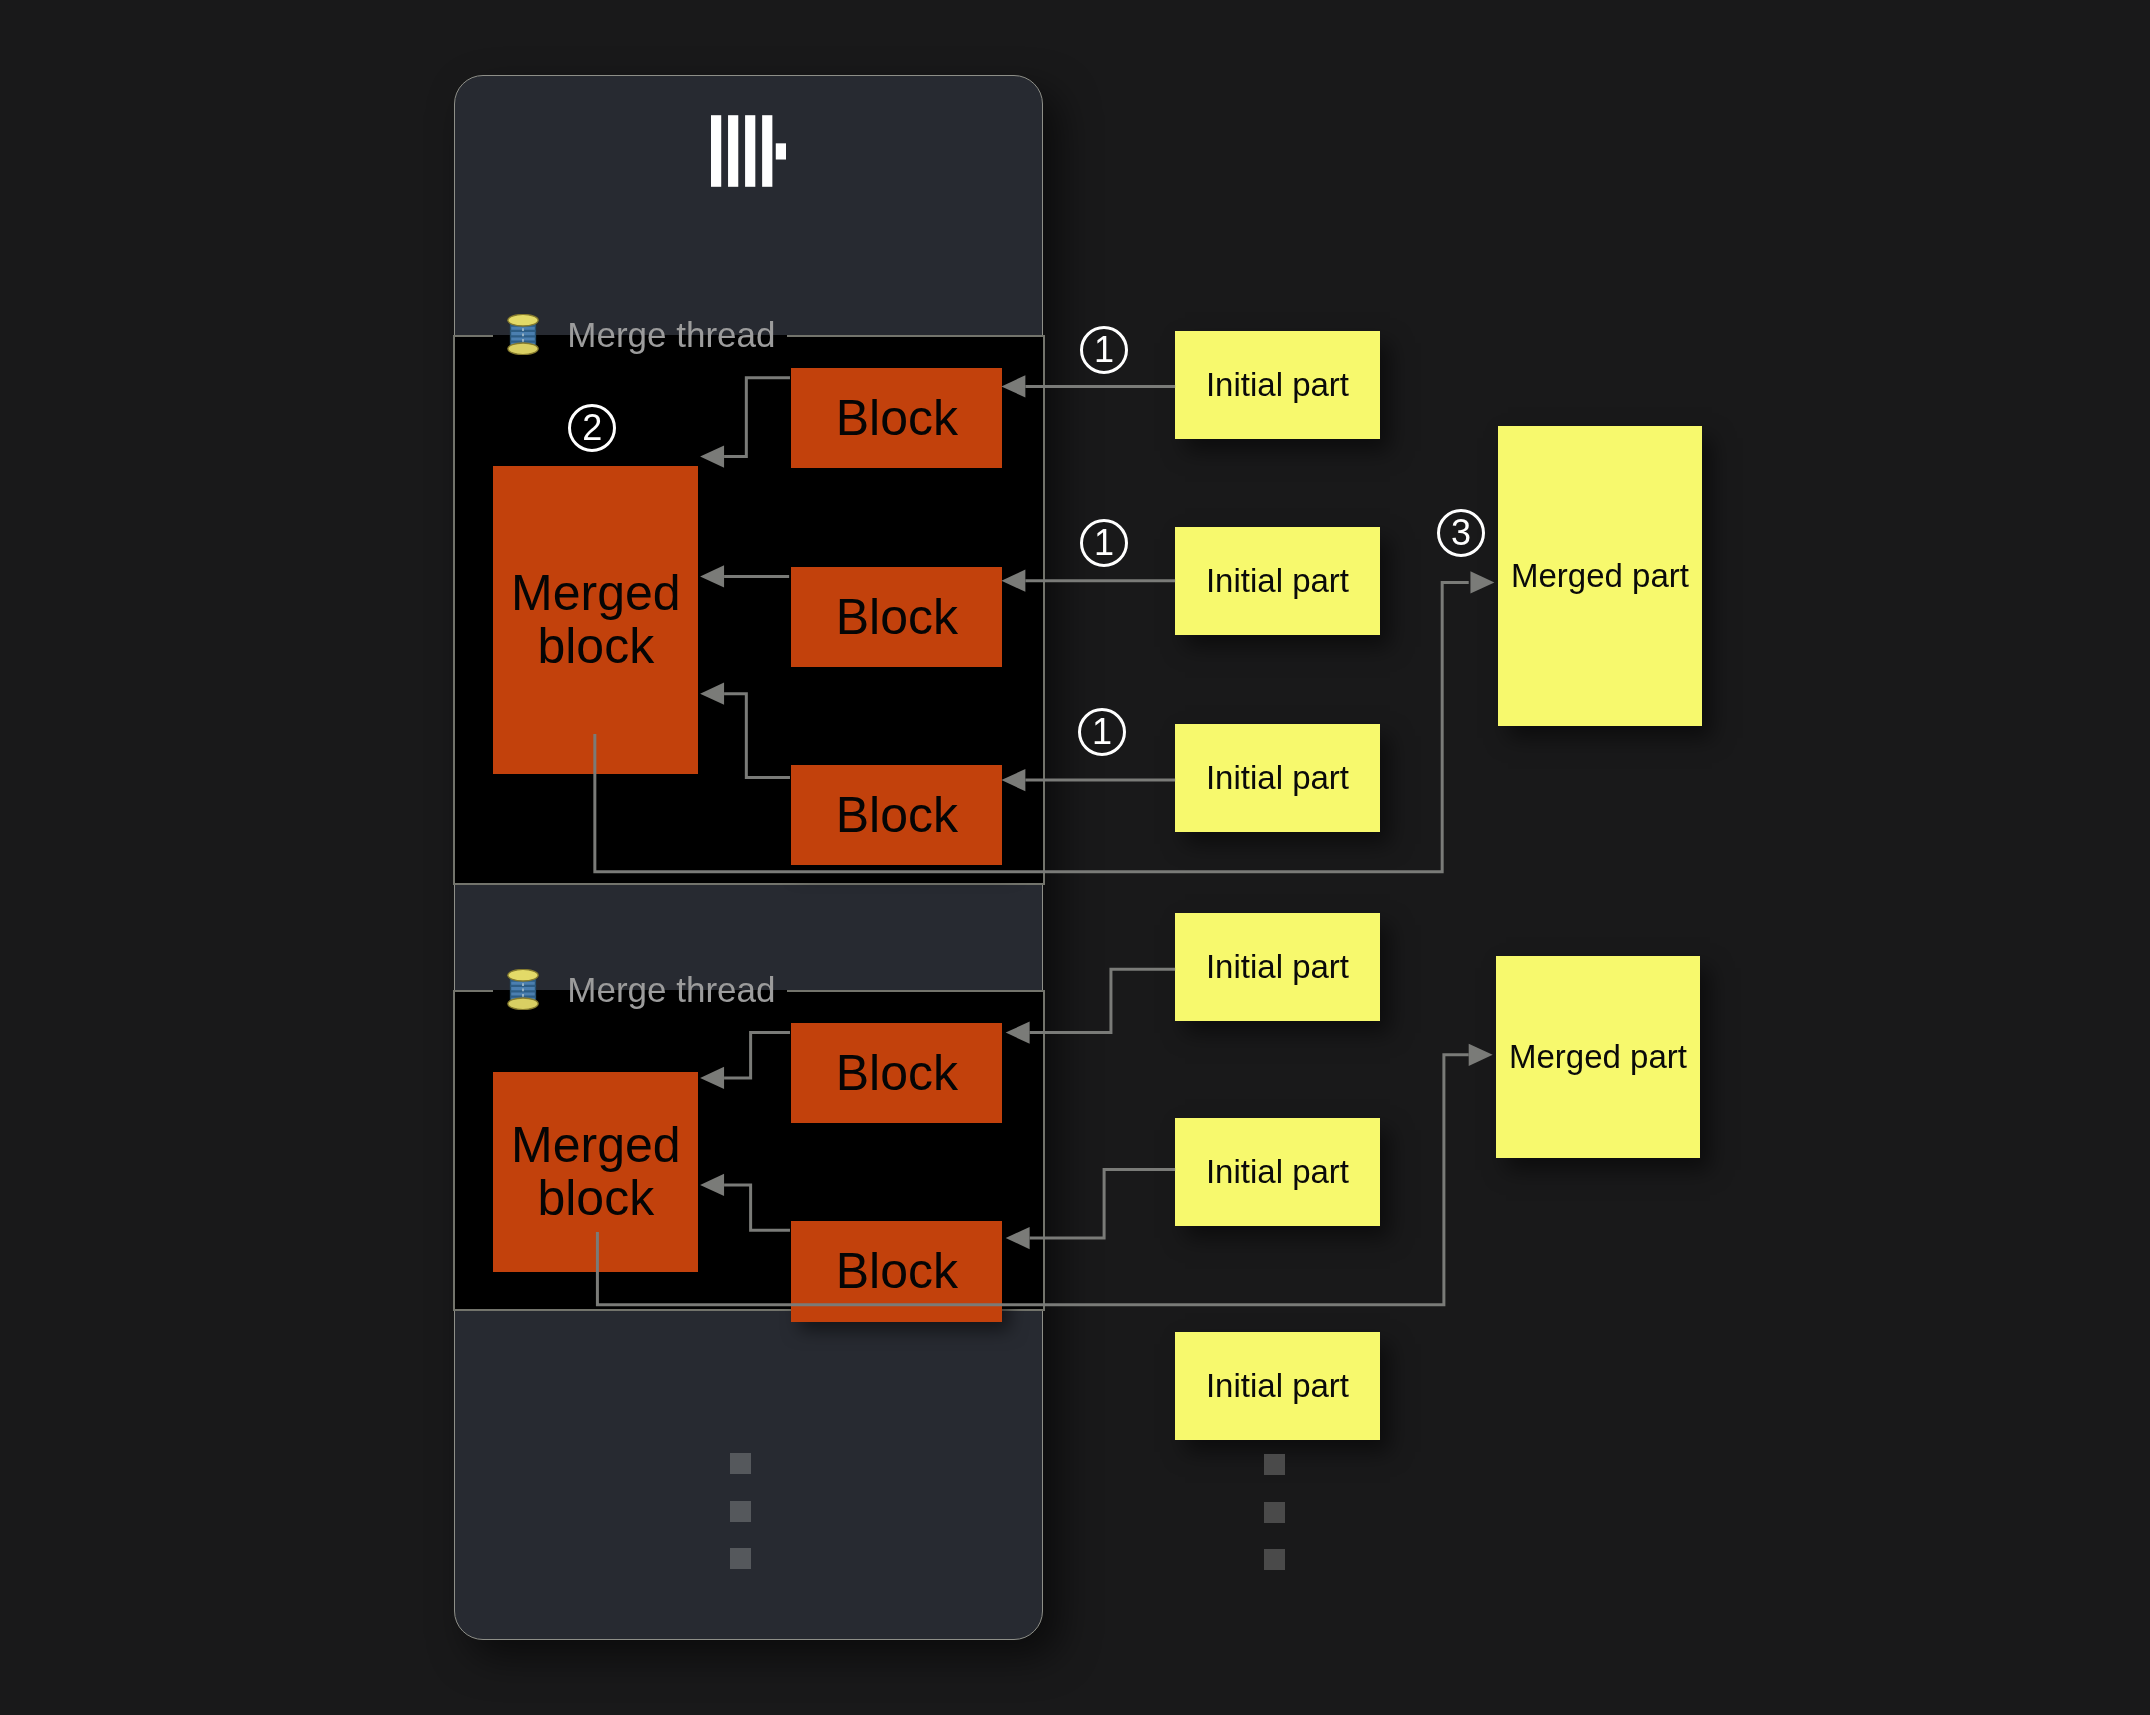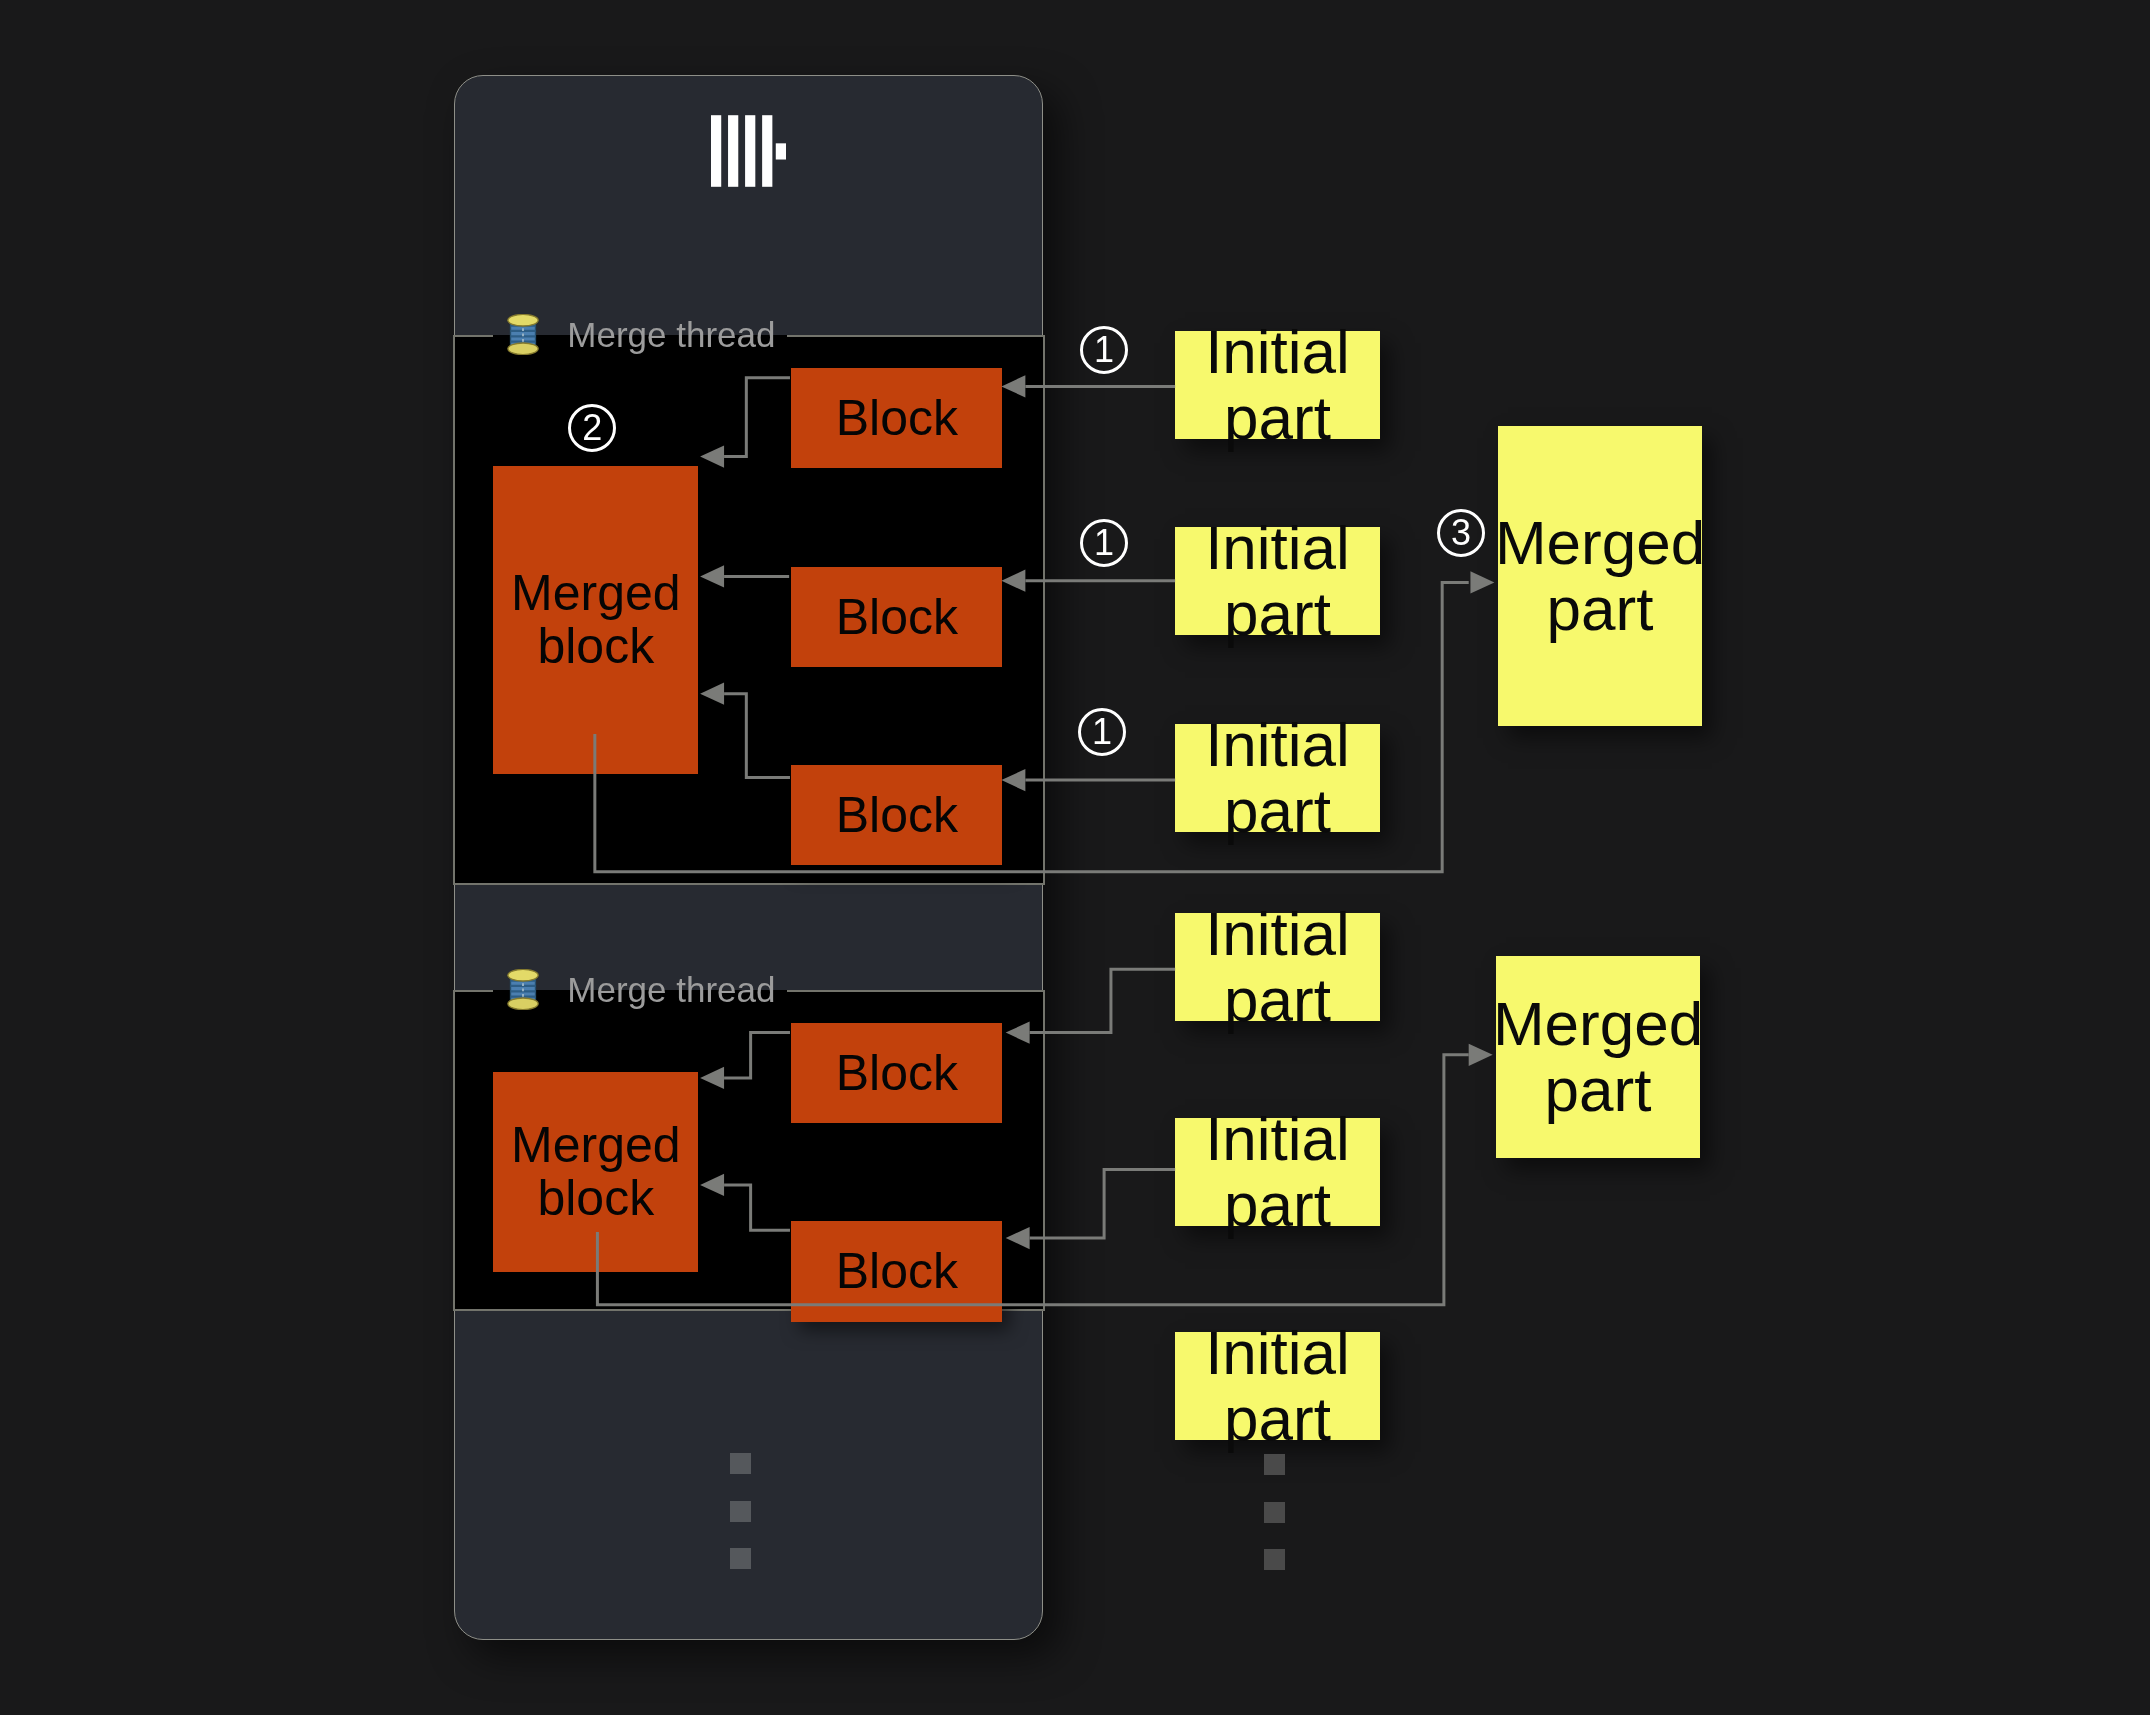--- a/index.html
+++ b/index.html
@@ -22,21 +22,21 @@
   fieldset.merge-panel legend{margin-left:38px;padding:0 12px;}
   .legend-row{display:inline-flex;align-items:flex-end;gap:26px;
               color:#9c9c9c;font-size:35px;white-space:nowrap;}
 
   
   .bluebox{position:absolute;background:#c2410c;color:#050505;display:flex;
            align-items:center;justify-content:center;text-align:center;
            font-size:50px;line-height:1.06;box-shadow:7.7px 9.4px 17px rgba(0,0,0,.5);}
   .part{position:absolute;background:#f7f96d;color:#0a0a0a;display:flex;
         align-items:center;justify-content:center;text-align:center;
-        font-size:62px;line-height:1.06;box-shadow:10.3px 12px 20.5px rgba(0,0,0,.5);}
+        font-size:33px;line-height:1.06;box-shadow:10.3px 12px 20.5px rgba(0,0,0,.5);}
   .ip{left:1175px;width:205px;height:108px;}
 
   
   .badge{position:absolute;width:48px;height:48px;border:3.4px solid #fff;border-radius:50%;
          color:#fff;font-size:36px;display:flex;align-items:center;justify-content:center;
          box-sizing:border-box;background:transparent;}
 
   
   .dot{position:absolute;width:20.5px;height:20.5px;}
   .dot.in{background:#55585c;}

